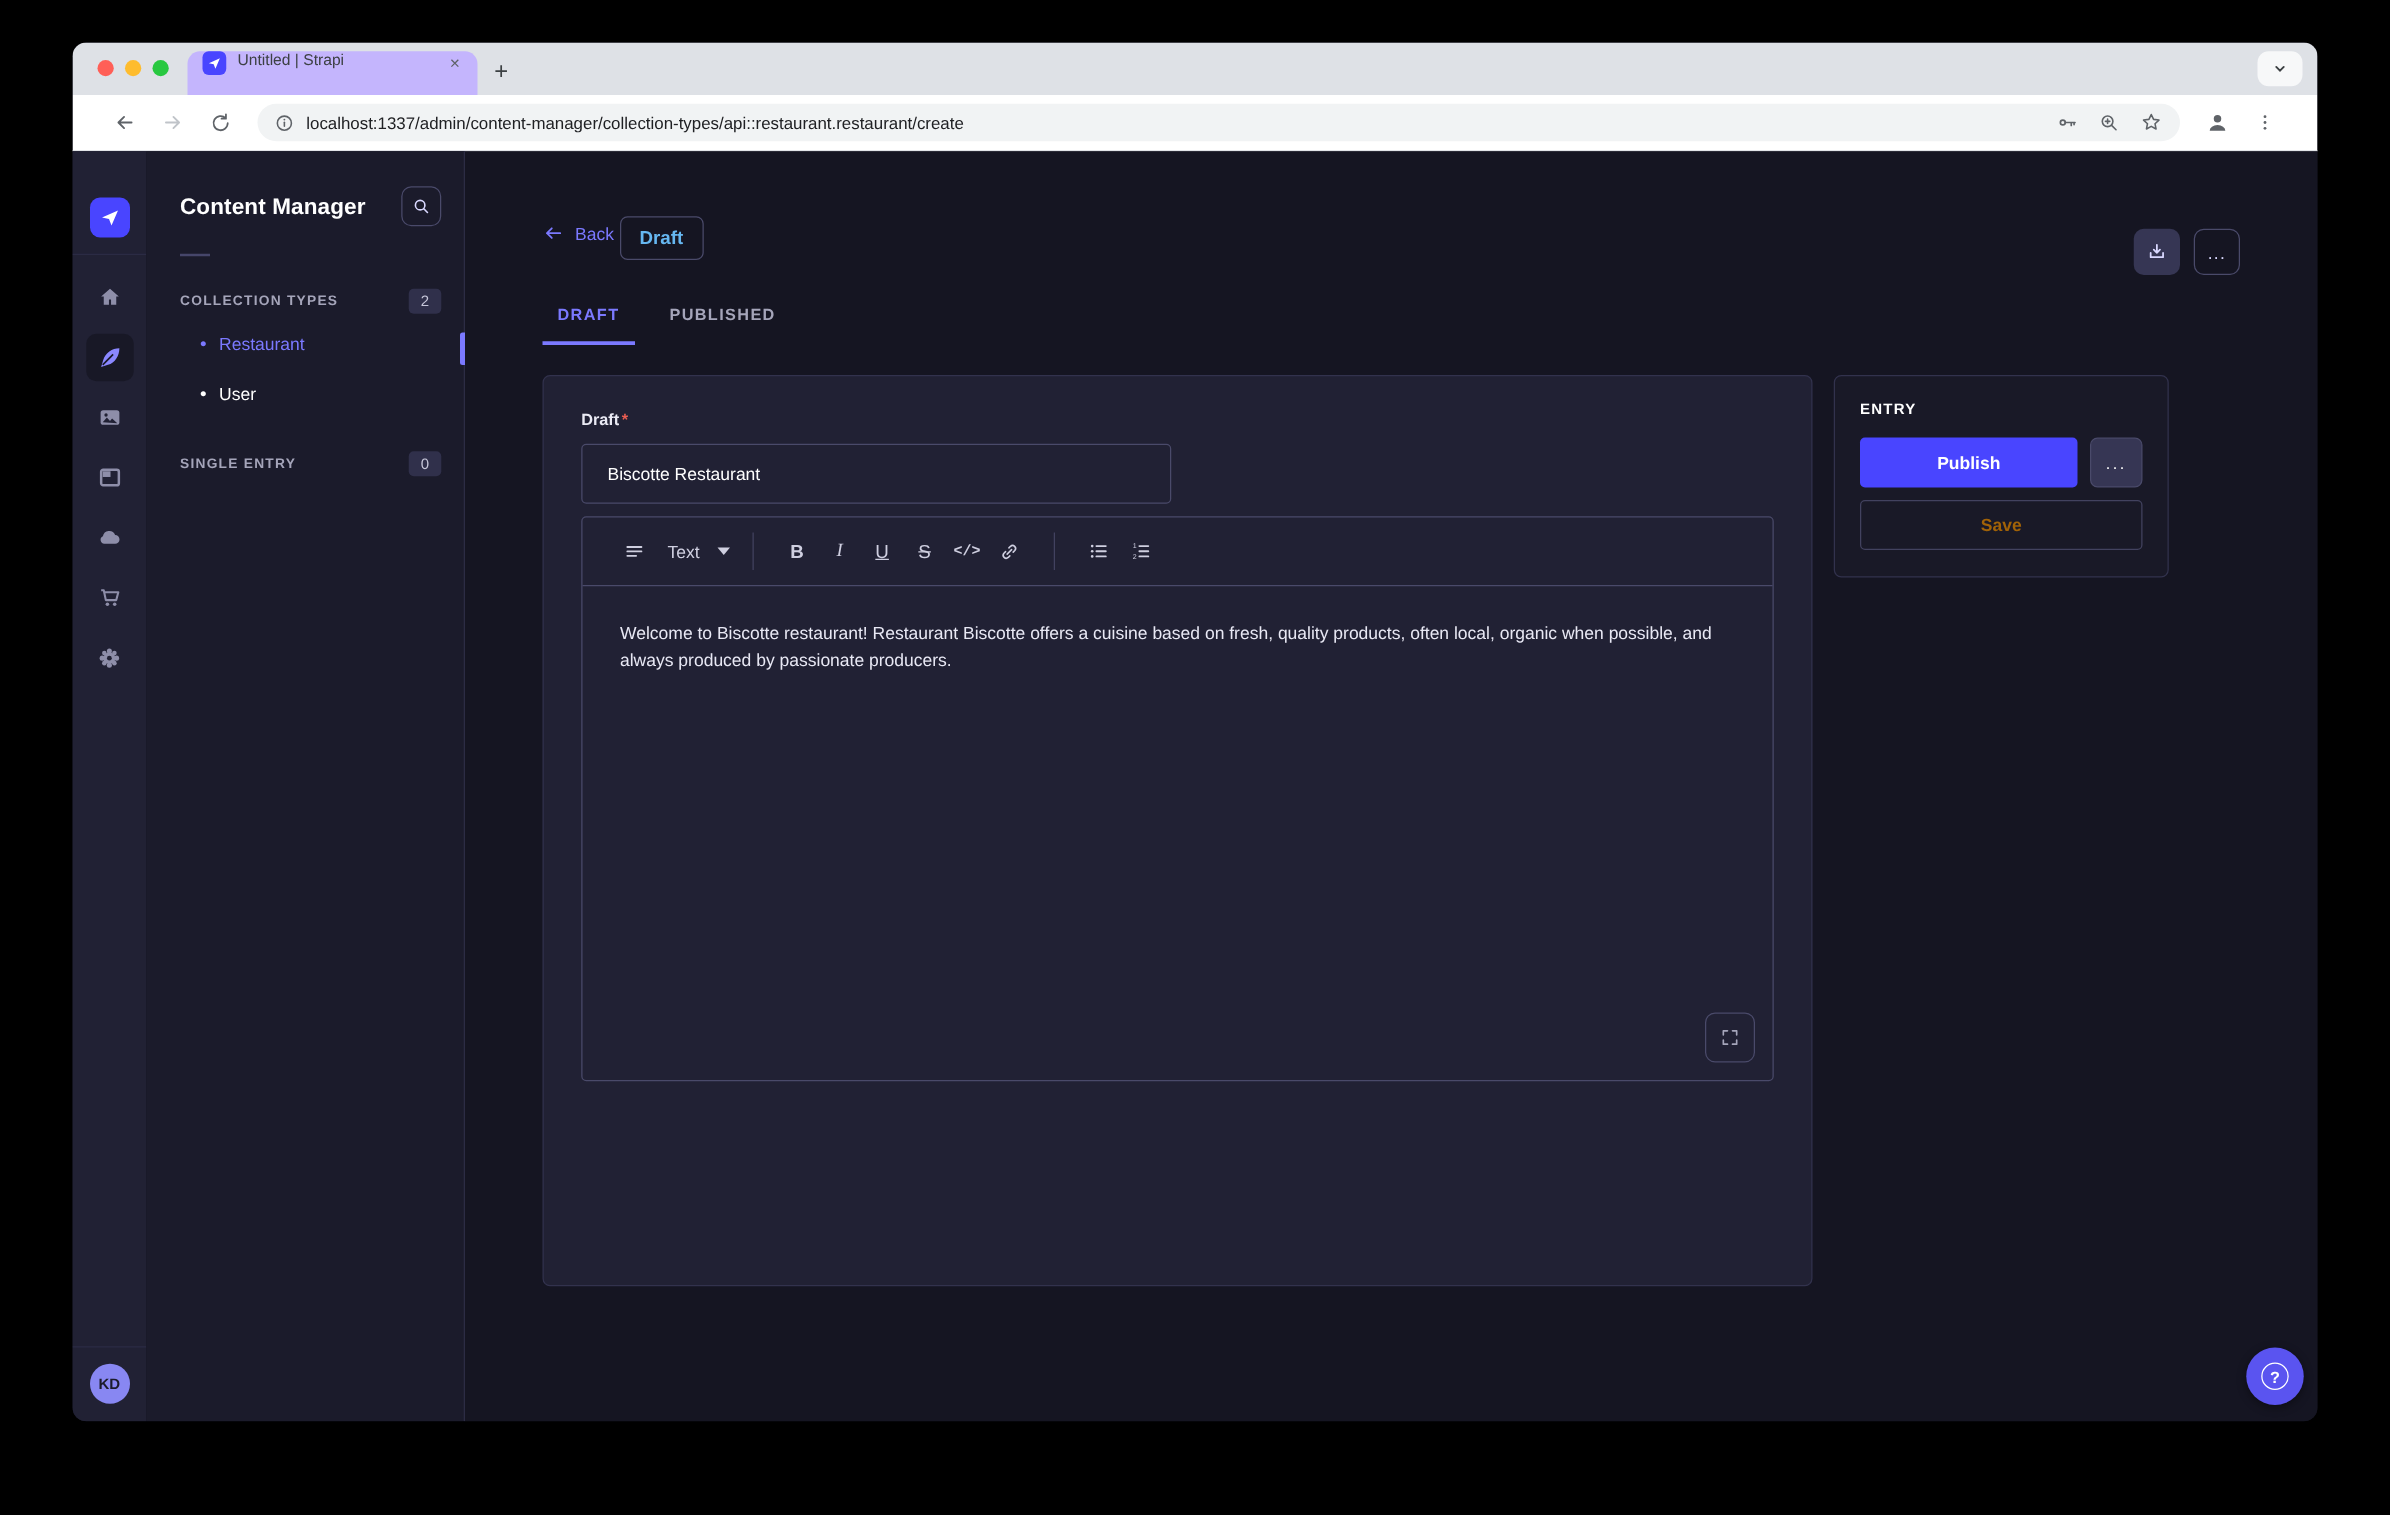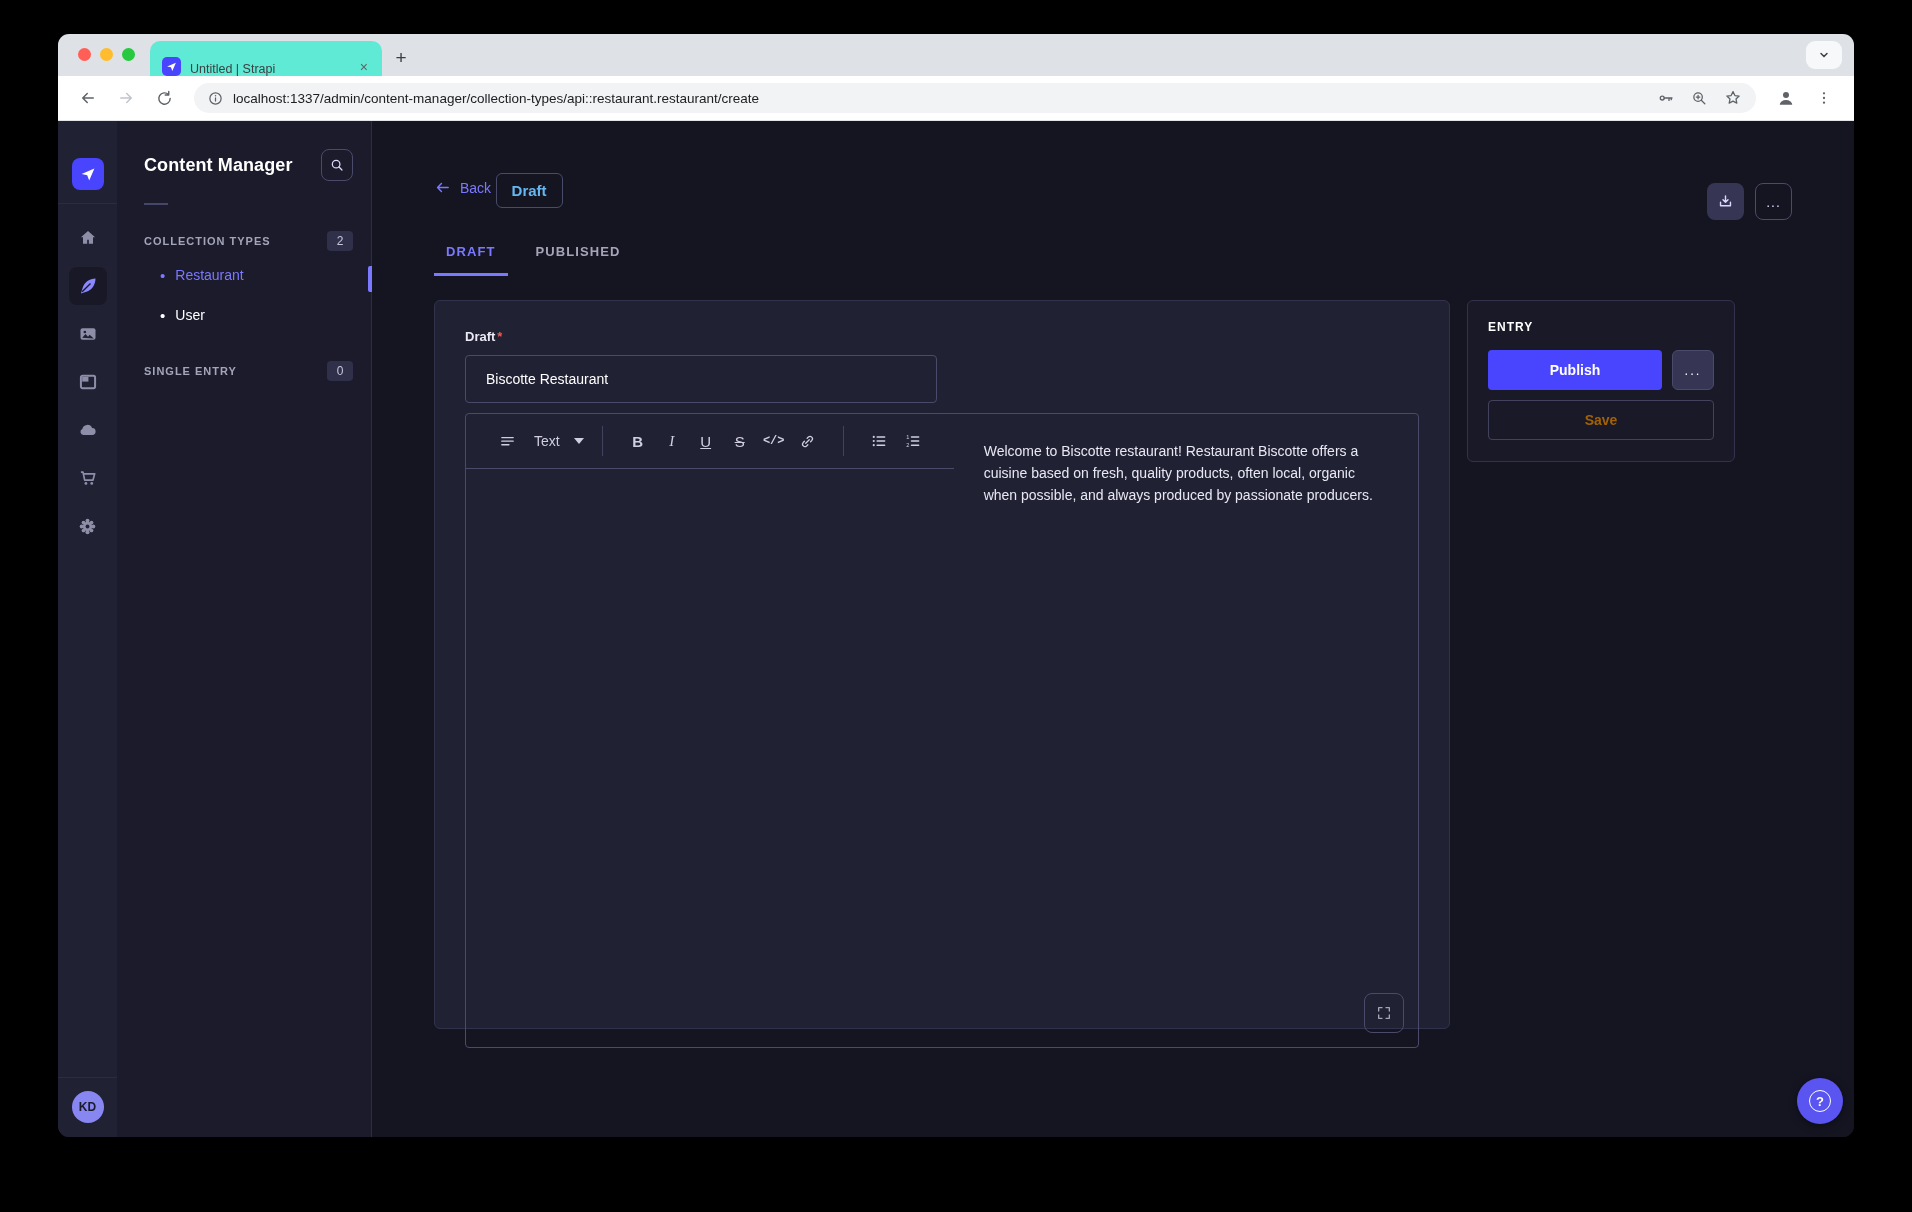--- a/index.html
+++ b/index.html
@@ -19,35 +19,35 @@
   }
   
   .tabstrip {
     height: 42px; background: #dee1e6; flex: 0 0 42px;
     display: flex; align-items: flex-end; position: relative;
   }
   .traffic { display: flex; gap: 9px; align-items: center; position: absolute; left: 20px; top: 14px; }
   .light { width: 13px; height: 13px; border-radius: 50%; display: inline-block; }
   .light.red { background: #ff5f57; } .light.yellow { background: #febc2e; } .light.green { background: #28c840; }
   .tab {
-    margin-left: 92px; width: 232px; height: 35px; background: #5eead4;
-    border-radius: 10px 10px 0 0; display: flex; align-items: flex-end;
+    margin-left: 92px; width: 232px; height: 35px; background: #c4b5fd;
+    border-radius: 10px 10px 0 0; display: flex; align-items: flex-start;
     padding: 0 10px 0 12px; gap: 9px;
   }
   .favicon { width: 19px; height: 19px; border-radius: 5px; background: #4945ff; display: flex; align-items: center; justify-content: center; flex: 0 0 19px; }
   .tab-title { font-size: 12.5px; color: #3c4043; flex: 1; white-space: nowrap; overflow: hidden; }
   .tab-close { color: #5f6368; font-size: 14px; line-height: 1; padding: 2px 4px; border-radius: 4px; }
   .newtab { width: 26px; height: 26px; display: flex; align-items: center; justify-content: center; color: #3c4043; font-size: 19px; margin: 0 0 5px 6px; border-radius: 50%; }
   .tabsearch {
     position: absolute; right: 12px; top: 7px; width: 36px; height: 28px; background: #f7f8f9;
     border-radius: 9px; display: flex; align-items: center; justify-content: center;
   }
   .btoolbar {
     height: 45px; flex: 0 0 45px; background: #fff; display: flex; align-items: center;
-    padding: 0 14px; gap: 6px; border-bottom: 1px solid #e2e4e8;
+    padding: 0 26px; gap: 6px; border-bottom: 1px solid #e2e4e8;
   }
   .nav-ico { width: 32px; height: 32px; display: flex; align-items: center; justify-content: center; border-radius: 50%; }
   .urlbar {
     flex: 1; height: 30px; background: #f1f3f4; border-radius: 15px; margin: 0 8px;
     display: flex; align-items: center; padding: 0 14px; gap: 10px;
   }
   .url-text { font-size: 13.5px; color: #202124; flex: 1; white-space: nowrap; overflow: hidden; }
   .pill-icons { display: flex; align-items: center; gap: 16px; margin-left: auto; }
   
   .app { flex: 1; display: flex; position: relative; background: #151522; min-height: 0; }
@@ -106,21 +106,21 @@
     border-radius: 6px; padding: 26px 30px 0;
   }
   .field-label { font-size: 13px; font-weight: 600; color: #eaeaf4; }
   .req { color: #ee5e52; margin-left: 2px; }
   .text-input {
     margin-top: 10px; display: block; width: 472px; height: 48px; background: transparent;
     border: 1px solid #4a4a6a; border-radius: 4px; color: #fff; font-size: 14px;
     padding: 0 20px; font-family: "Liberation Sans", "DejaVu Sans", sans-serif; outline: none;
   }
   .desc-label { margin-top: 26px; display: block; }
-  .editor { margin-top: 10px; height: 635px; border: 1px solid #4a4a6a; border-radius: 4px; position: relative; display: flex; }
+  .editor { margin-top: 10px; height: 452px; border: 1px solid #4a4a6a; border-radius: 4px; position: relative; display: flex; flex-direction: column; }
   .ed-toolbar { height: 55px; flex: 0 0 55px; border-bottom: 1px solid #4a4a6a; display: flex; align-items: center; padding: 0 24px; color: #cfcfe0; }
   .ed-btn { width: 34px; height: 34px; display: flex; align-items: center; justify-content: center; border-radius: 4px; color: #cfcfe0; font-size: 15px; }
   .ed-btn.b { font-weight: 700; }
   .ed-btn.i { font-style: italic; font-family: "Liberation Serif", "DejaVu Serif", serif; }
   .ed-btn.u { text-decoration: underline; }
   .ed-btn.s { text-decoration: line-through; }
   .ed-btn.code { font-family: "Liberation Mono", "DejaVu Sans Mono", monospace; font-size: 12px; font-weight: 700; }
   .block-select { display: flex; align-items: center; gap: 14px; margin-left: 10px; }
   .block-label { font-size: 14px; color: #cfcfe0; }
   .caret-down { width: 0; height: 0; border-left: 5px solid transparent; border-right: 5px solid transparent; border-top: 6px solid #cfcfe0; }

